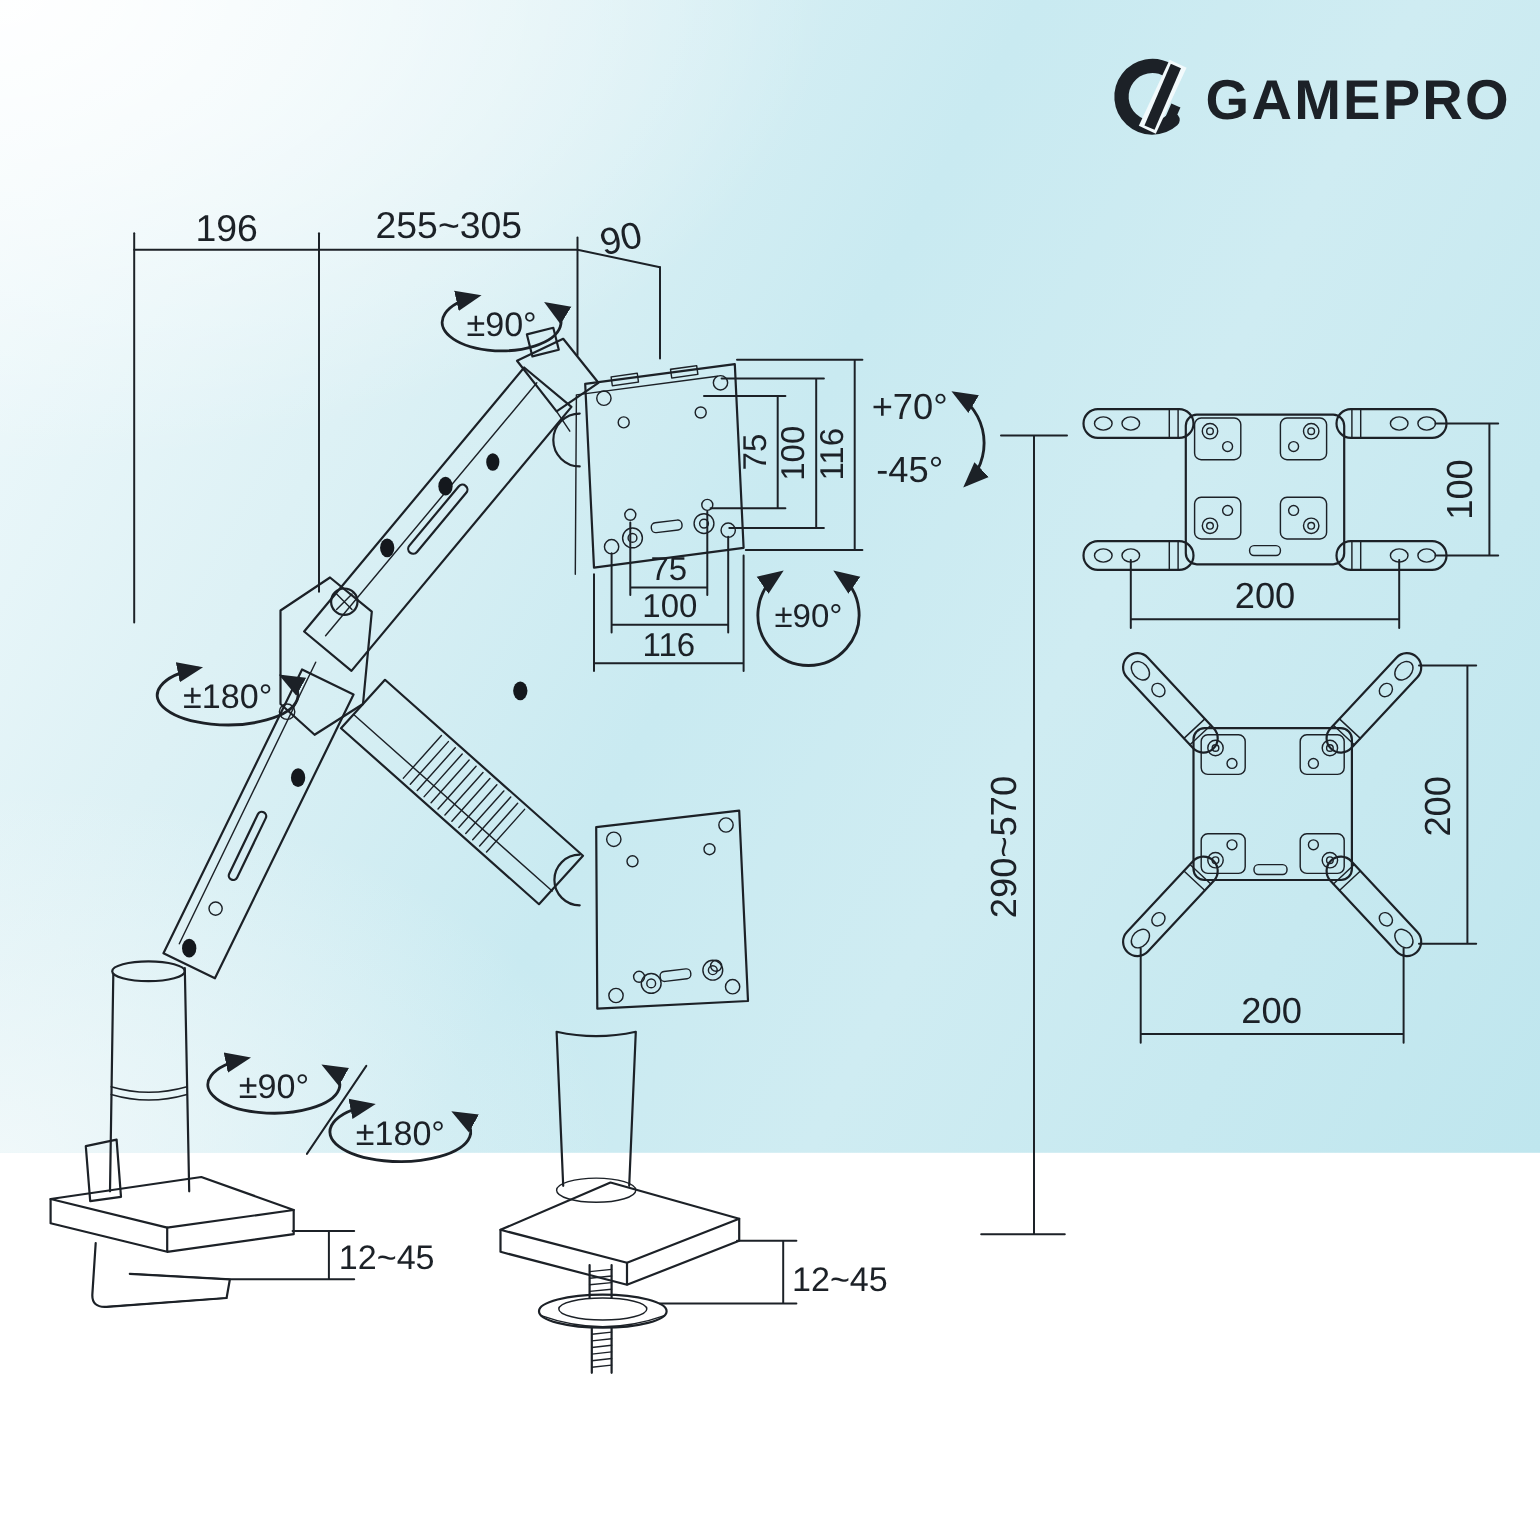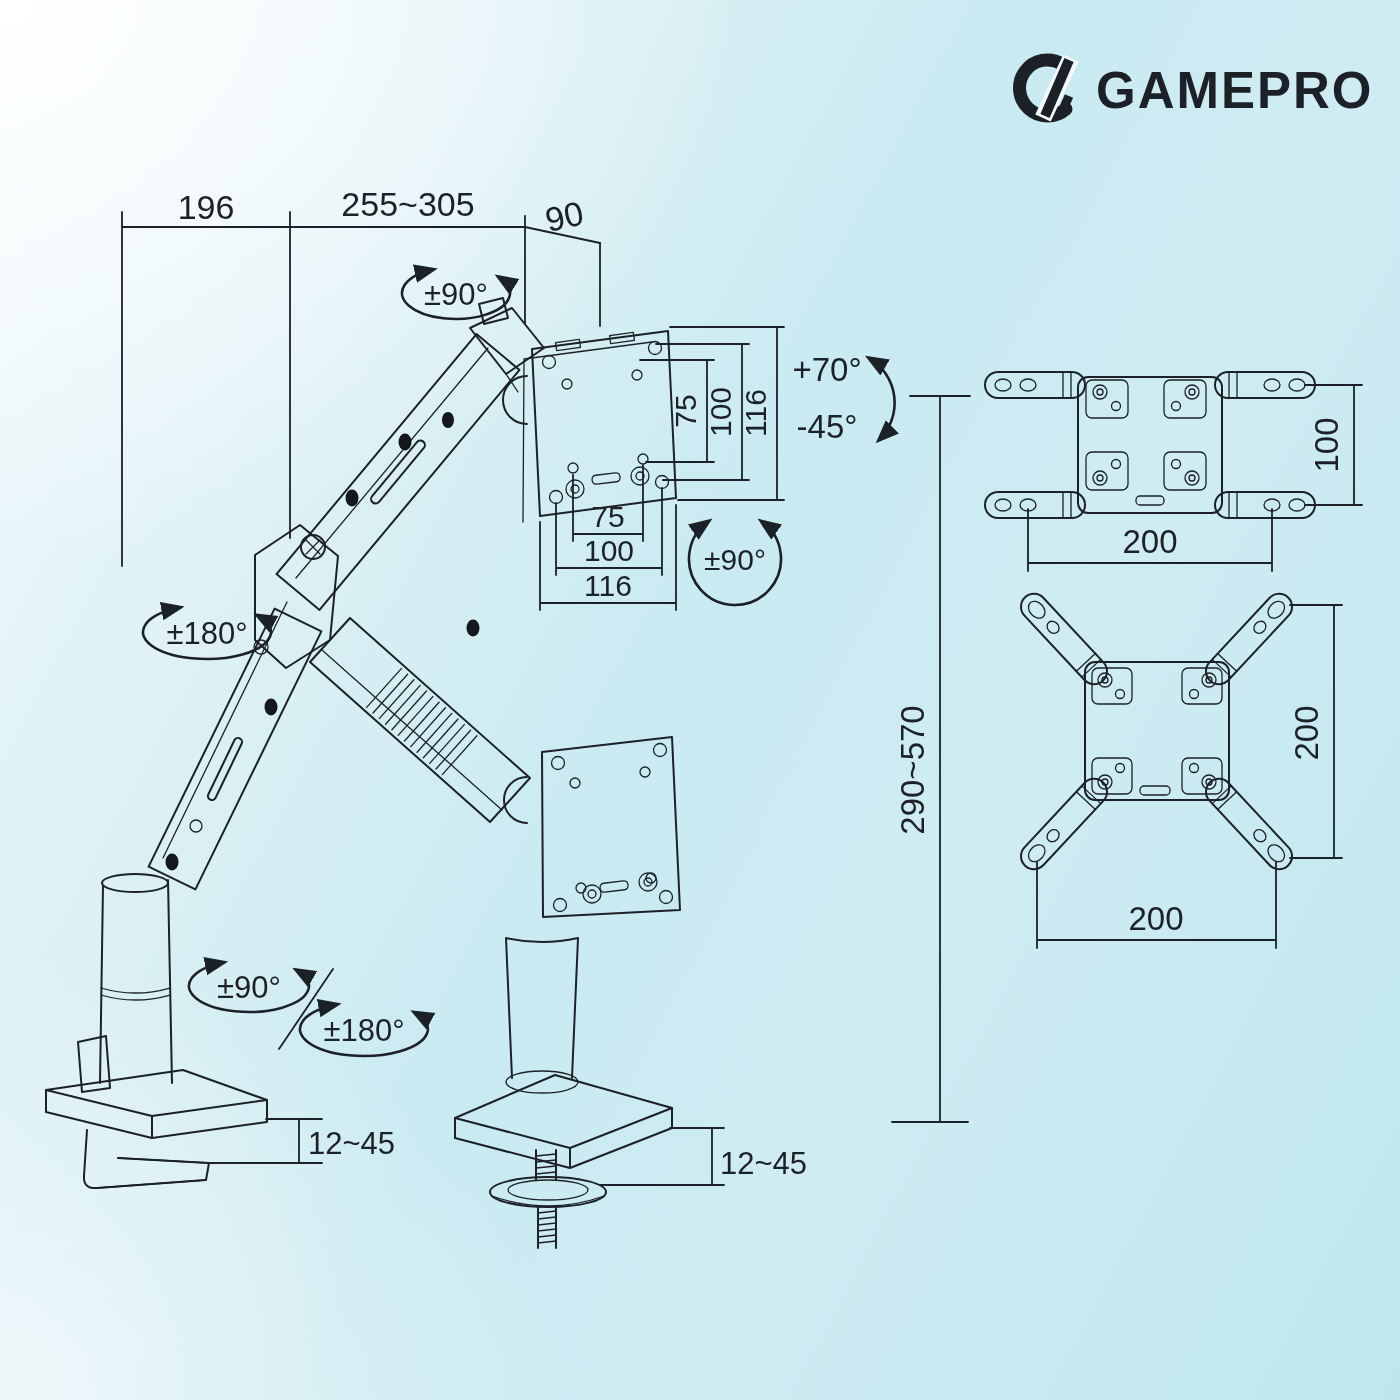--- a/index.html
+++ b/index.html
@@ -1,21 +1,21 @@
 <!DOCTYPE html>
 <html><head>
 <meta charset="utf-8">
 <style>
   html,body{margin:0;padding:0;}
   body{
     width:1400px;height:1400px;overflow:hidden;
     font-family:"Liberation Sans",sans-serif;
   }
   .stage{
-    position:relative;width:1400px;height:1400px;
+    position:relative;width:1400px;height:1048px;
     background:
       radial-gradient(120% 90% at 0% 0%, rgba(255,255,255,0.95) 0%, rgba(255,255,255,0) 45%),
       radial-gradient(100% 80% at 0% 100%, rgba(245,250,251,0.8) 0%, rgba(245,250,251,0) 40%),
       linear-gradient(118deg,#f2fafc 0%,#ddf1f5 26%,#c9eaf1 48%,#cfecf2 66%,#bfe6ee 100%);
   }
   svg{position:absolute;inset:0;}
   svg text{
     font-family:"Liberation Sans",sans-serif;
     fill:#1c2127;
   }

